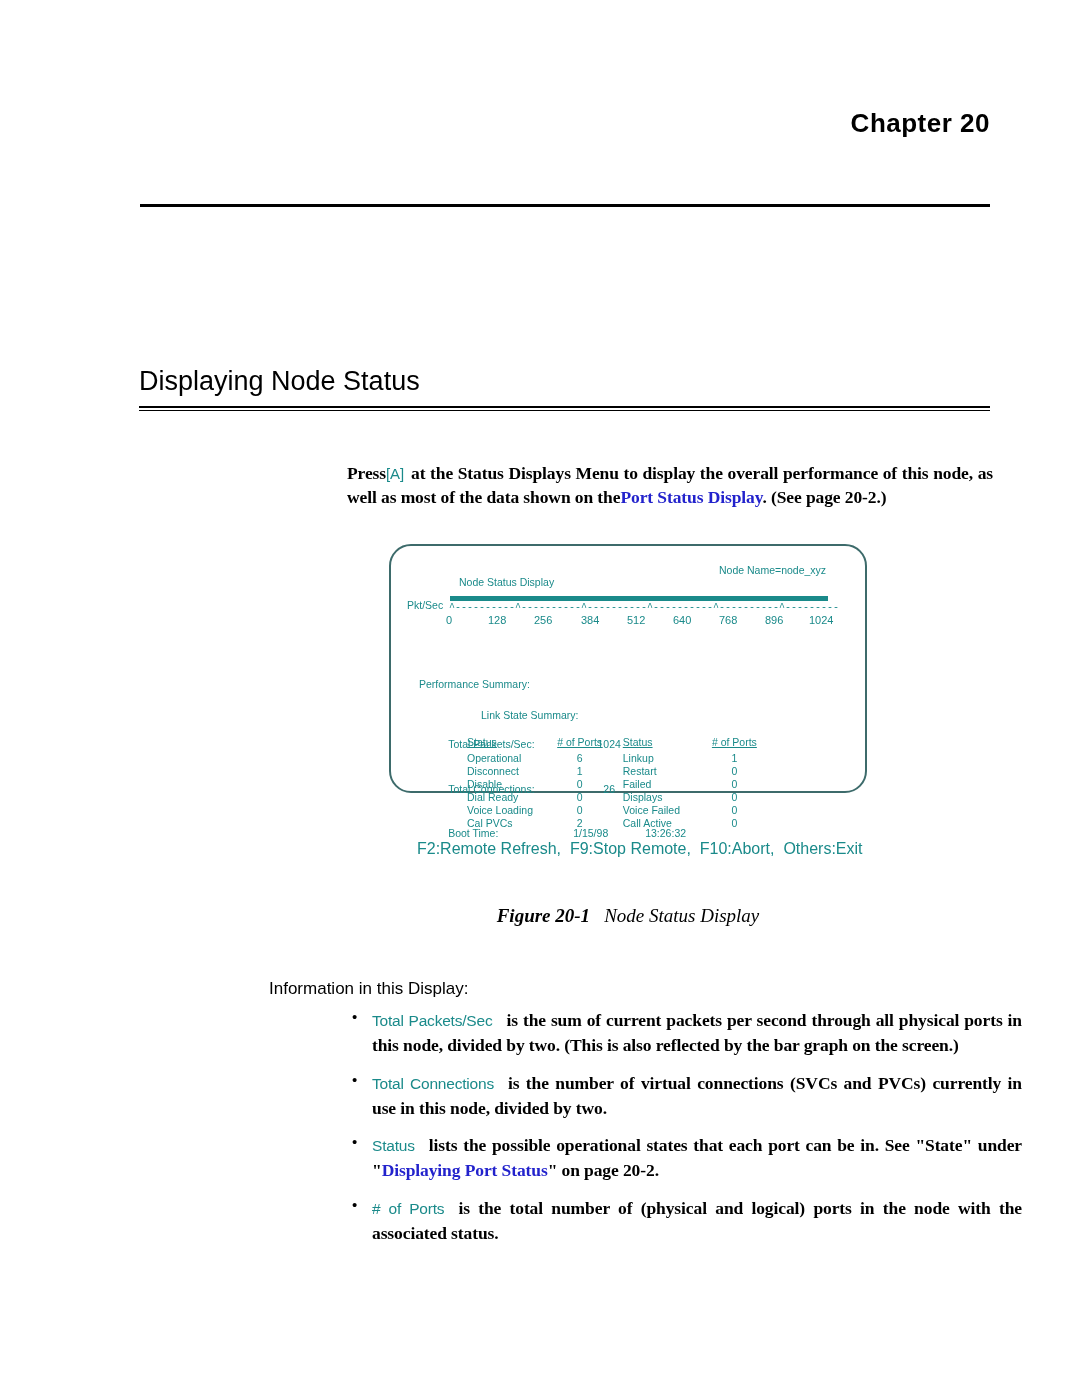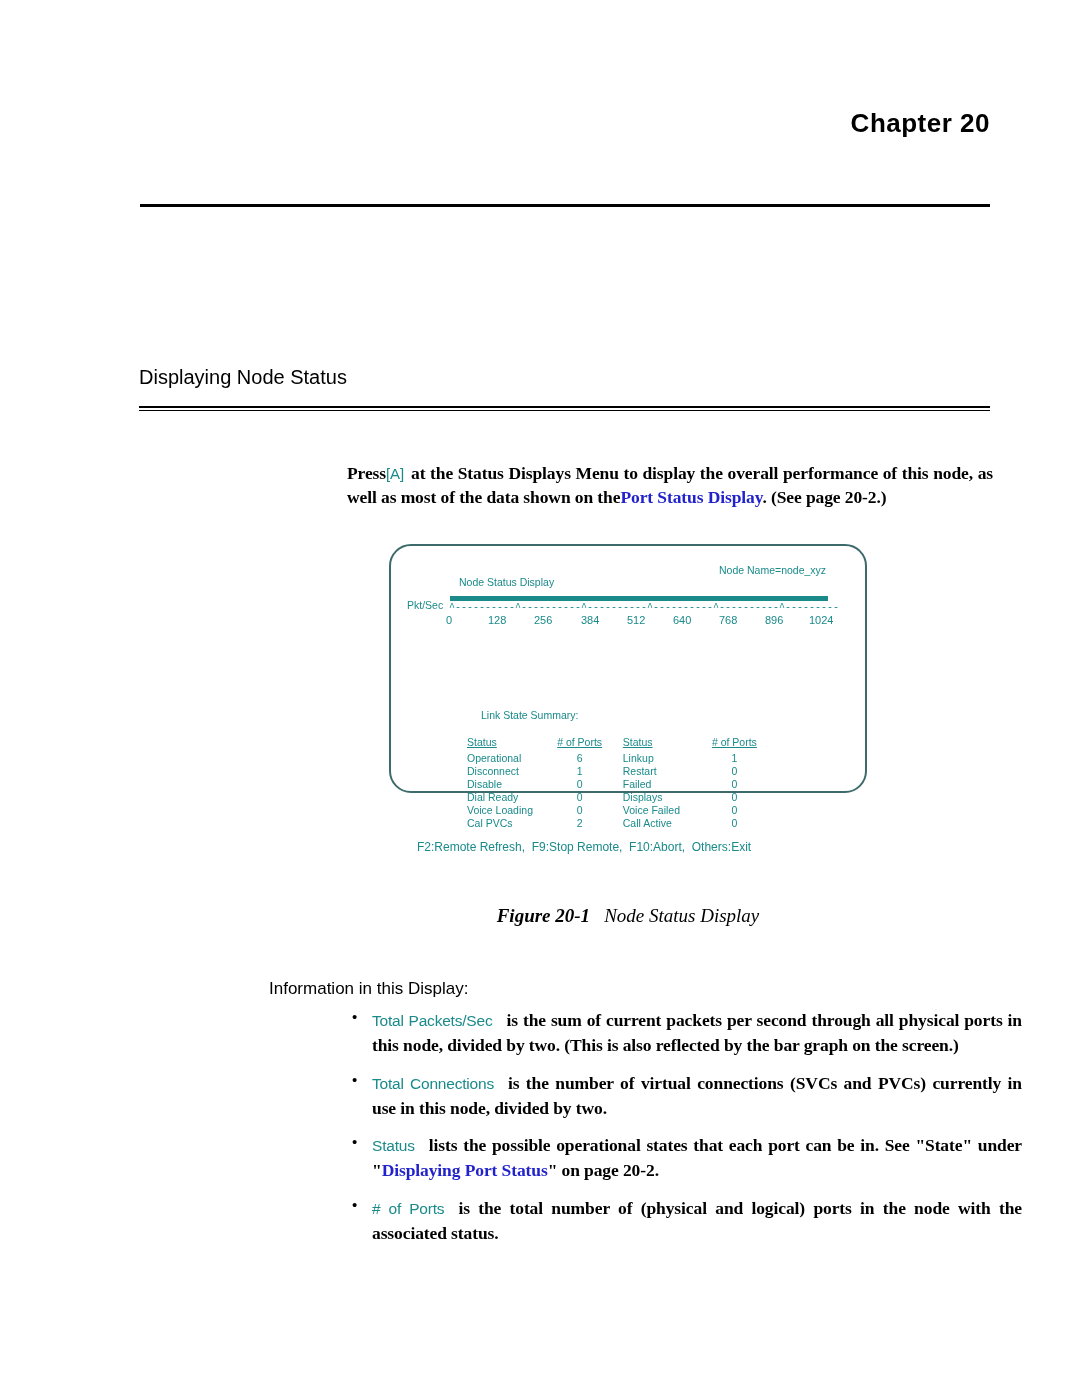--- a/index.html
+++ b/index.html
@@ -47,21 +47,21 @@
     height: 3px;
     background: #000000;
   }
 
   
   .section-title {
     position: absolute;
     left: 139px;
     top: 366px;
     font-family: "Liberation Sans", sans-serif;
-    font-size: 20px;
+    font-size: 27px;
     font-weight: normal;
     color: #000000;
     white-space: nowrap;
   }
   .section-rule-outer {
     position: absolute;
     left: 139px;
     top: 406px;
     width: 851px;
     height: 5px;
@@ -186,21 +186,21 @@
   }
   .lss-table th.num, .lss-table td.num { text-align: center; }
   .lss-table td {
     padding: 0.5px 0;
     white-space: nowrap;
   }
   .lss-table col.c-status { width: 82px; }
   .lss-table col.c-ports  { width: 68px; }
   .lss-table col.c-gap    { width: 12px; }
 
-  .fkeys { left: 28px; top: 296px; font-size: 12px; }
+  .fkeys { left: 28px; top: 296px; font-size: 16px; }
 
   
   .fig-caption {
     position: absolute;
     left: 389px;
     top: 905px;
     width: 478px;
     text-align: center;
     font-family: "Liberation Serif", serif;
     font-style: italic;
@@ -309,20 +309,32 @@
         <span style="left:42px;">128</span>
         <span style="left:88px;">256</span>
         <span style="left:135px;">384</span>
         <span style="left:181px;">512</span>
         <span style="left:227px;">640</span>
         <span style="left:273px;">768</span>
         <span style="left:319px;">896</span>
         <span style="left:363px;">1024</span>
       </div>
 
+      <div class="t-abs perf-block">
+        <div class="perf-line"><span>Performance Summary:</span></div>
+        <div class="perf-line">
+          <span class="lbl">Total Packets/Sec:</span><span class="v1c">1024</span>
+        </div>
+        <div class="perf-line">
+          <span class="lbl">Total Connections:</span><span class="v1c">26</span>
+        </div>
+        <div class="perf-line">
+          <span class="lbl">Boot Time:</span><span class="v1">1/15/98</span><span>13:26:32</span>
+        </div>
+      </div>
 
       <div class="t-abs lss-title">Link State Summary:</div>
 
       <table class="lss-table">
         <colgroup>
           <col class="c-status">
             <col class="c-ports">
             <col class="c-gap">
             <col class="c-status">
             <col class="c-ports">

